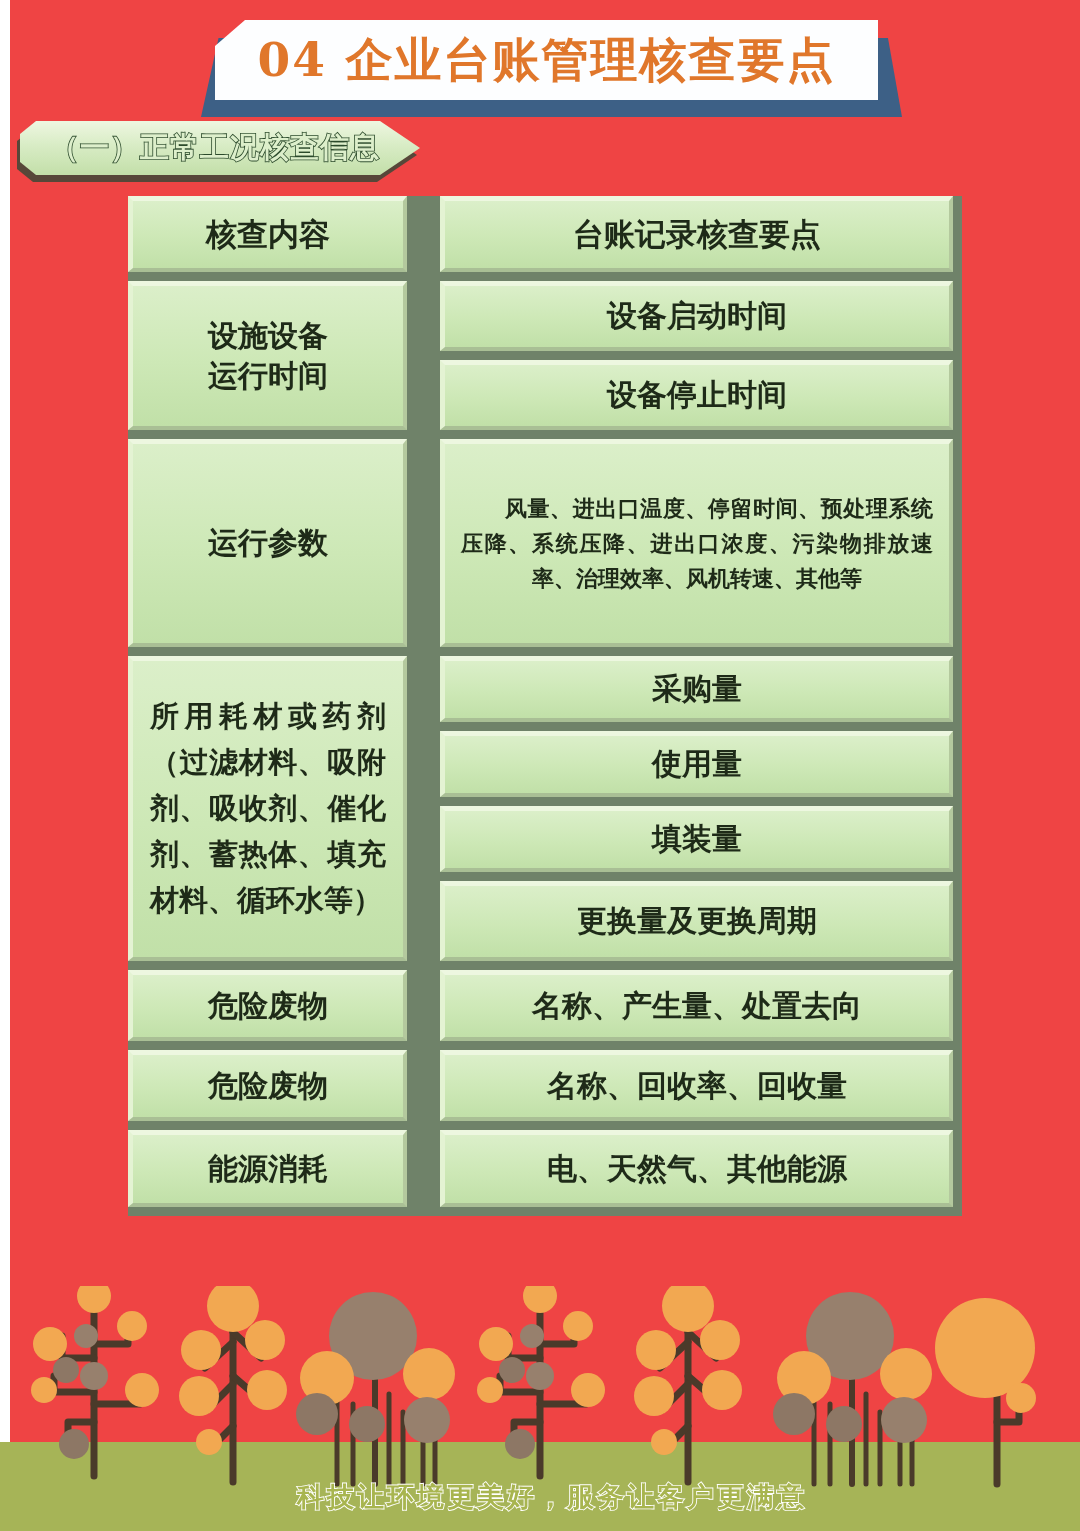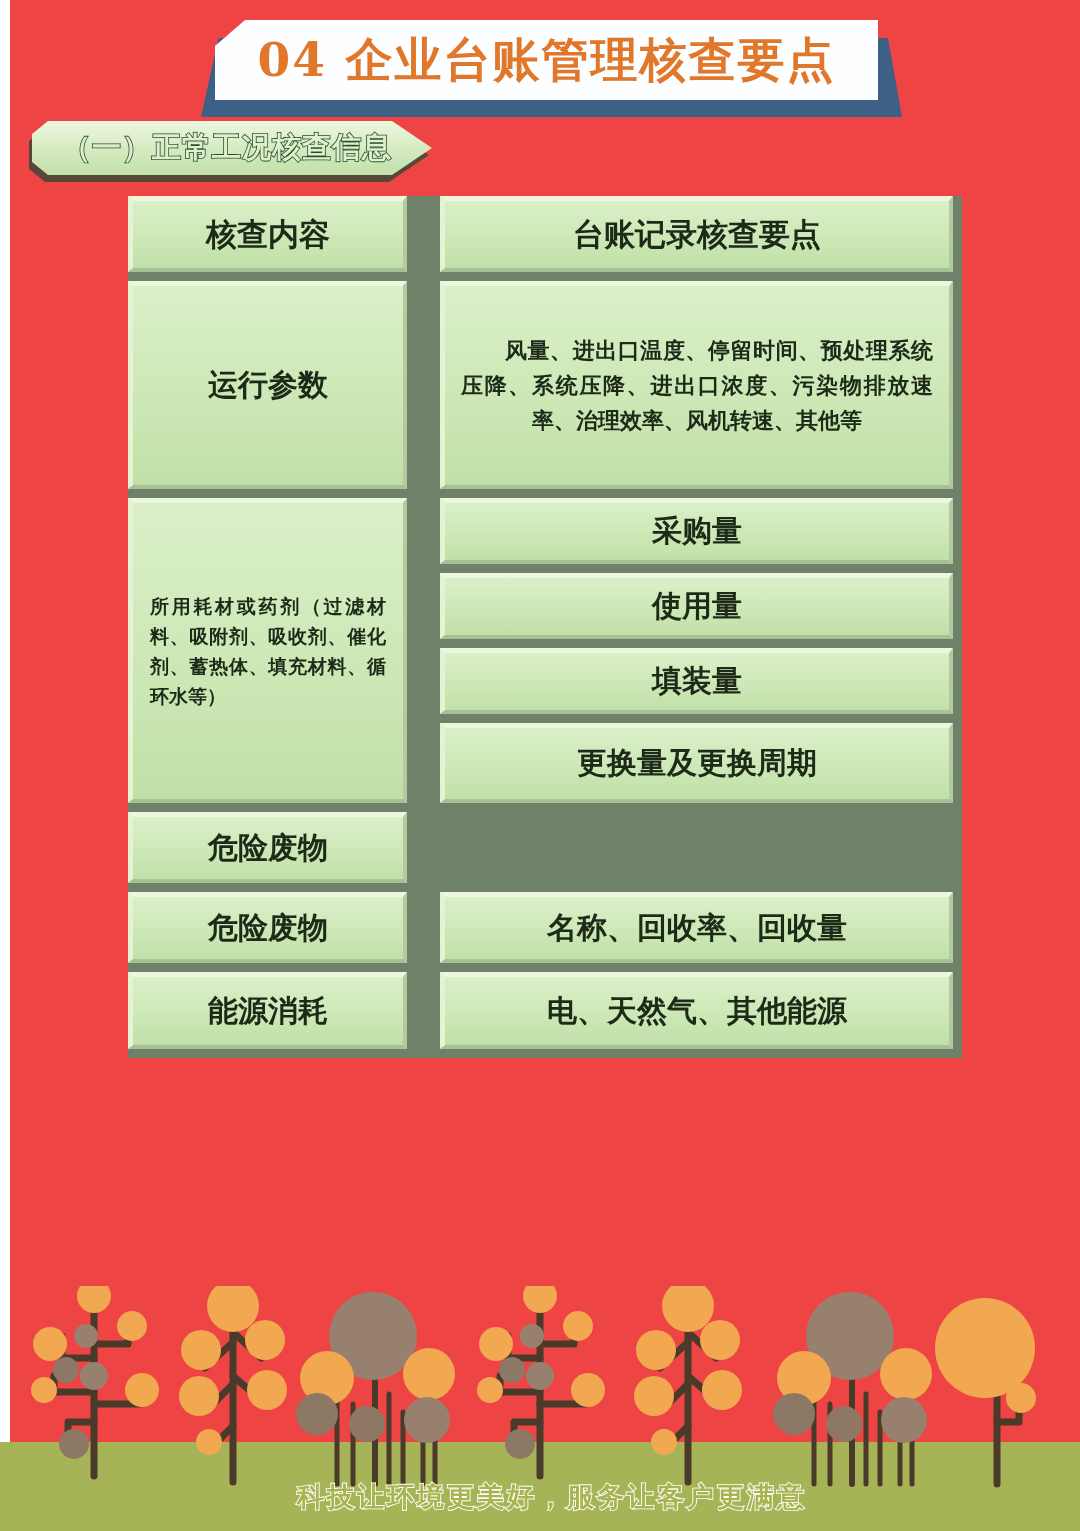--- a/index.html
+++ b/index.html
@@ -23,21 +23,21 @@
     position:absolute; inset:0; background:#fdfeff;
     clip-path:polygon(30px 0, 100% 0, 100% 100%, 0 100%, 0 26px);
     display:flex; align-items:center; justify-content:center;
   }
   .title-text{
     font-size:47px; font-weight:bold; color:#e0772b; letter-spacing:2px;
     white-space:nowrap;
   }
 
   
-  .ribbon-wrap{ position:absolute; left:32px; top:121px; width:400px; height:54px;
+  .ribbon-wrap{ position:absolute; left:20px; top:121px; width:400px; height:54px;
     filter:drop-shadow(-3px 7px 0 rgba(60,72,55,.85)); }
   .ribbon{
     position:absolute; inset:0;
     background:linear-gradient(180deg,#eef7e1 0%, #d8ecc5 45%, #c3dfa9 100%);
     clip-path:polygon(16px 0, 90% 0, 100% 50%, 90% 100%, 16px 100%, 0 76%, 0 24%);
     display:flex; align-items:center; justify-content:center; padding:0 46px 0 36px;
   }
   .ribbon-text{
     font-size:29px; font-weight:bold; white-space:nowrap; letter-spacing:1px;
     color:#2b4a2b;
@@ -69,21 +69,21 @@
   .pre{ white-space:pre-line; }
   .h-header{ min-height:76px; font-size:31px; }
   .mh70{ min-height:70px; }  .mh66{ min-height:66px; }
   .mh80{ min-height:80px; }  .mh71{ min-height:71px; }
   .mh77{ min-height:77px; }  .mh208{ min-height:208px; }
   .para{
     text-align:justify; text-align-last:center; text-indent:2em;
     font-size:22px; line-height:1.6; padding:8px 16px;
   }
   .justify-left{
-    text-align:justify; font-size:19px; line-height:1.58; padding:10px 17px;
+    text-align:justify; font-size:29px; line-height:1.58; padding:10px 17px;
   }
 
   
   .footer{ position:absolute; left:0; top:1286px; width:1080px; height:245px; }
   .ground{ position:absolute; left:0; bottom:0; width:100%; height:89px; background:#a6b457; }
   .trees{ position:absolute; inset:0; }
   .slogan{
     position:absolute; left:12px; bottom:16px; width:100%; text-align:center;
     font-size:27px; font-weight:bold; letter-spacing:3px;
     color:#ffffff;
@@ -114,40 +114,51 @@
 
   <div class="vtable">
 
     <div class="vrow">
       <div class="cell left-col h-header">核查内容</div>
       <div class="right-col">
         <div class="cell h-header">台账记录核查要点</div>
       </div>
     </div>
 
+    <div class="vrow">
+      <div class="cell left-col pre">设施设备
+运行时间</div>
+      <div class="right-col">
+        <div class="cell mh70">设备启动时间</div>
+        <div class="cell mh70">设备停止时间</div>
+      </div>
+    </div>
 
     <div class="vrow">
       <div class="cell left-col">运行参数</div>
       <div class="right-col">
         <div class="cell mh208 para">风量、进出口温度、停留时间、预处理系统压降、系统压降、进出口浓度、污染物排放速率、治理效率、风机转速、其他等</div>
       </div>
     </div>
 
     <div class="vrow">
       <div class="cell left-col justify-left">所用耗材或药剂（过滤材料、吸附剂、吸收剂、催化剂、蓄热体、填充材料、循环水等）</div>
       <div class="right-col">
         <div class="cell mh66">采购量</div>
         <div class="cell mh66">使用量</div>
         <div class="cell mh66">填装量</div>
         <div class="cell mh80">更换量及更换周期</div>
       </div>
     </div>
 
     <div class="vrow">
       <div class="cell left-col mh71">危险废物</div>
+      <div class="right-col">
+        <div class="cell mh71">名称、产生量、处置去向</div>
+      </div>
     </div>
 
     <div class="vrow">
       <div class="cell left-col mh71">危险废物</div>
       <div class="right-col">
         <div class="cell mh71">名称、回收率、回收量</div>
       </div>
     </div>
 
     <div class="vrow">

